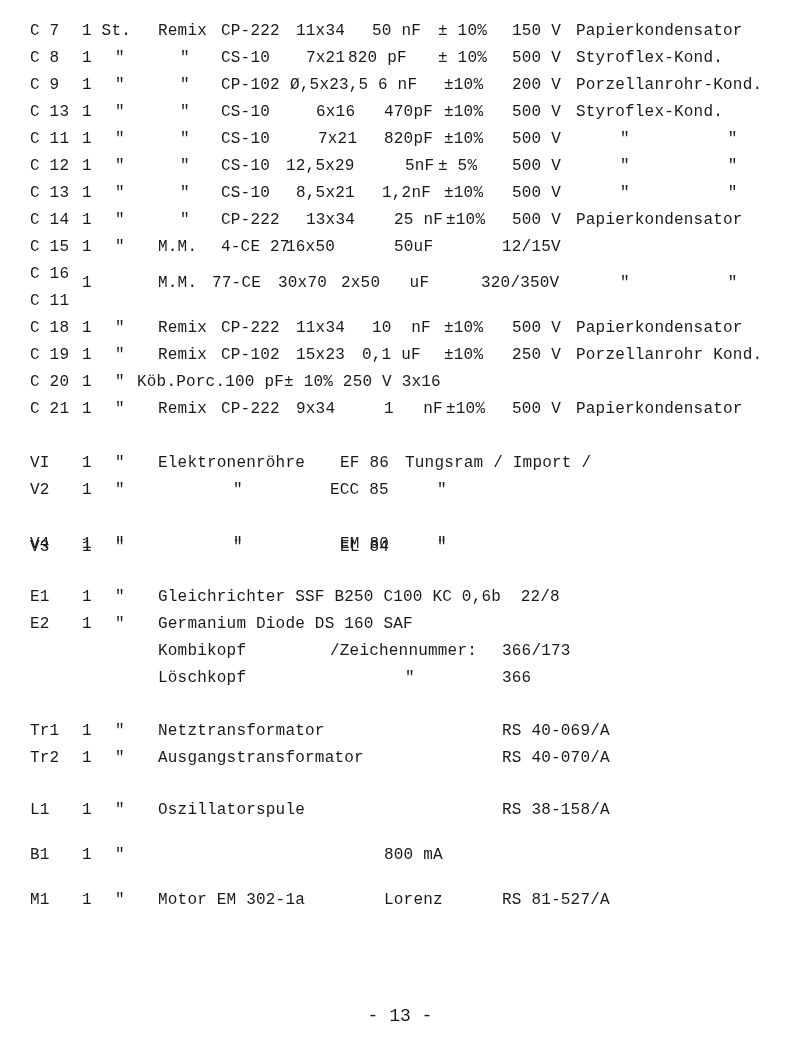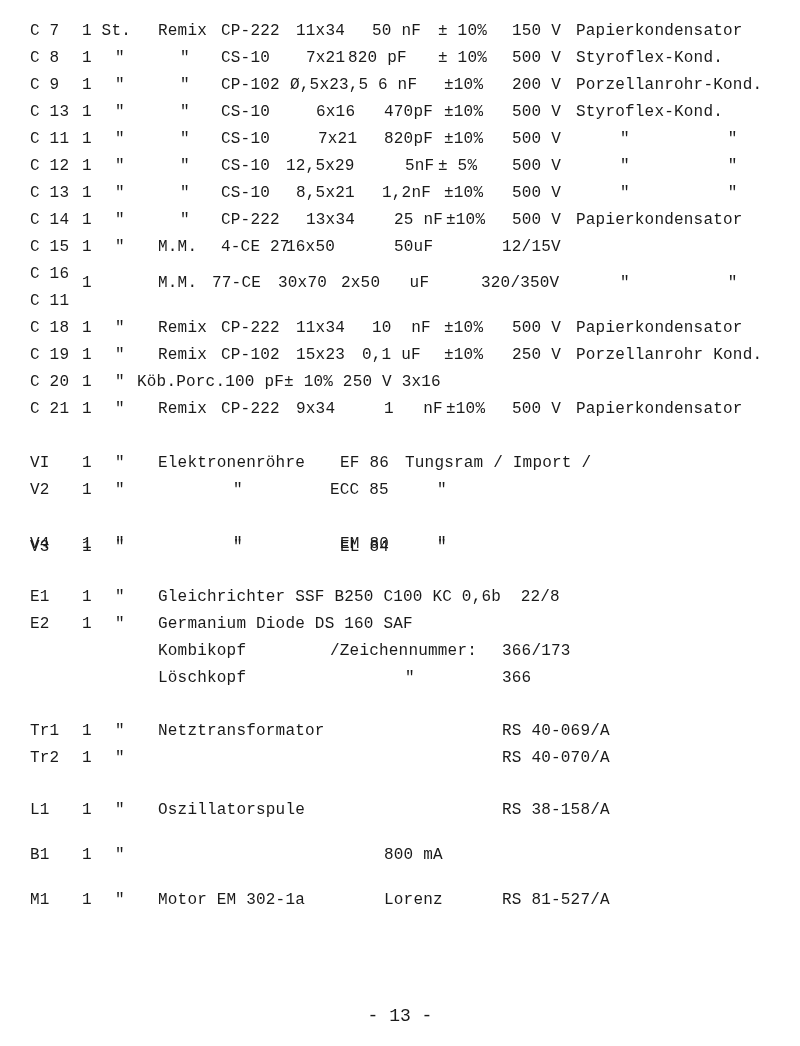--- a/index.html
+++ b/index.html
@@ -251,20 +251,21 @@
     <span class="seg" style="left:30px">Tr1</span>
     <span class="seg" style="left:82px">1</span>
     <span class="seg" style="left:115px">"</span>
     <span class="seg" style="left:158px">Netztransformator</span>
     <span class="seg" style="left:502px">RS 40-069/A</span>
   </div>
   <div class="row" style="top:747px">
     <span class="seg" style="left:30px">Tr2</span>
     <span class="seg" style="left:82px">1</span>
     <span class="seg" style="left:115px">"</span>
+    <span class="seg" style="left:158px">Ausgangstransformator</span>
     <span class="seg" style="left:502px">RS 40-070/A</span>
   </div>
 
   <div class="row" style="top:799px">
     <span class="seg" style="left:30px">L1</span>
     <span class="seg" style="left:82px">1</span>
     <span class="seg" style="left:115px">"</span>
     <span class="seg" style="left:158px">Oszillatorspule</span>
     <span class="seg" style="left:502px">RS 38-158/A</span>
   </div>

